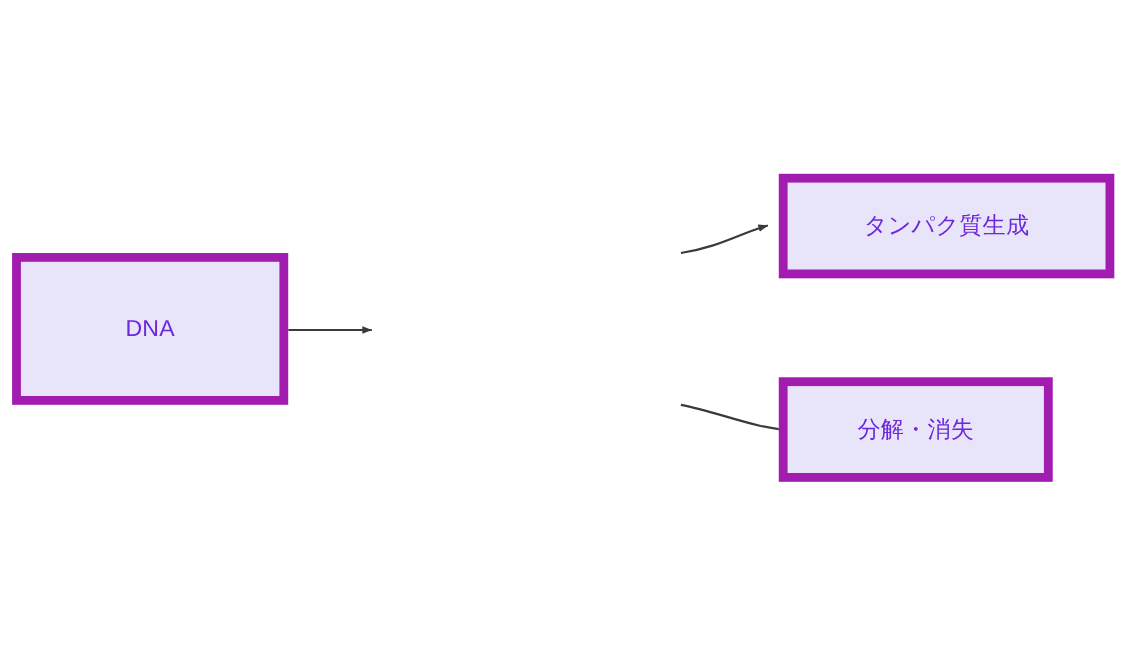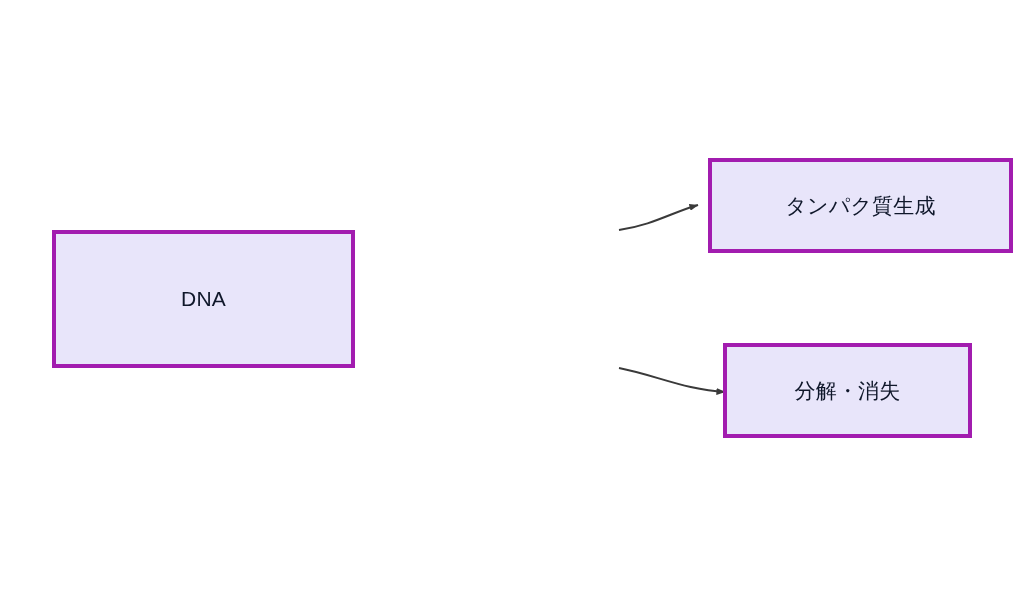--- a/index.html
+++ b/index.html
@@ -28,56 +28,55 @@
     left: 0;
     top: 0;
     width: 1024px;
     height: 600px;
     pointer-events: none;
   }
   .node {
     position: absolute;
     box-sizing: border-box;
     background: #e8e5fa;
-    border: 4px solid #a21caf;
+    border: 8px solid #a21caf;
     display: flex;
     flex-direction: column;
     align-items: center;
     justify-content: center;
-    color: #0f172a;
+    color: #6d28d9;
     font-size: 21px;
     line-height: 1.42;
     letter-spacing: 0.2px;
     text-align: center;
     white-space: nowrap;
   }
   .node .line {
     display: block;
   }
   #node-dna {
     left: 11px;
     top: 230px;
-    width: 303px;
+    width: 251px;
     height: 138px;
-    margin-left: 41px;
   }
   #node-mrna {
     left: 348px;
     top: 230px;
     width: 271px;
     height: 138px;
   }
   #node-protein {
     left: 708px;
     top: 158px;
     width: 305px;
     height: 95px;
   }
   #node-degradation {
-    left: 723px;
+    left: 708px;
     top: 343px;
     width: 249px;
     height: 95px;
   }
 </style>
 </head>
 <body>
 
 <div id="diagram-canvas">
 

